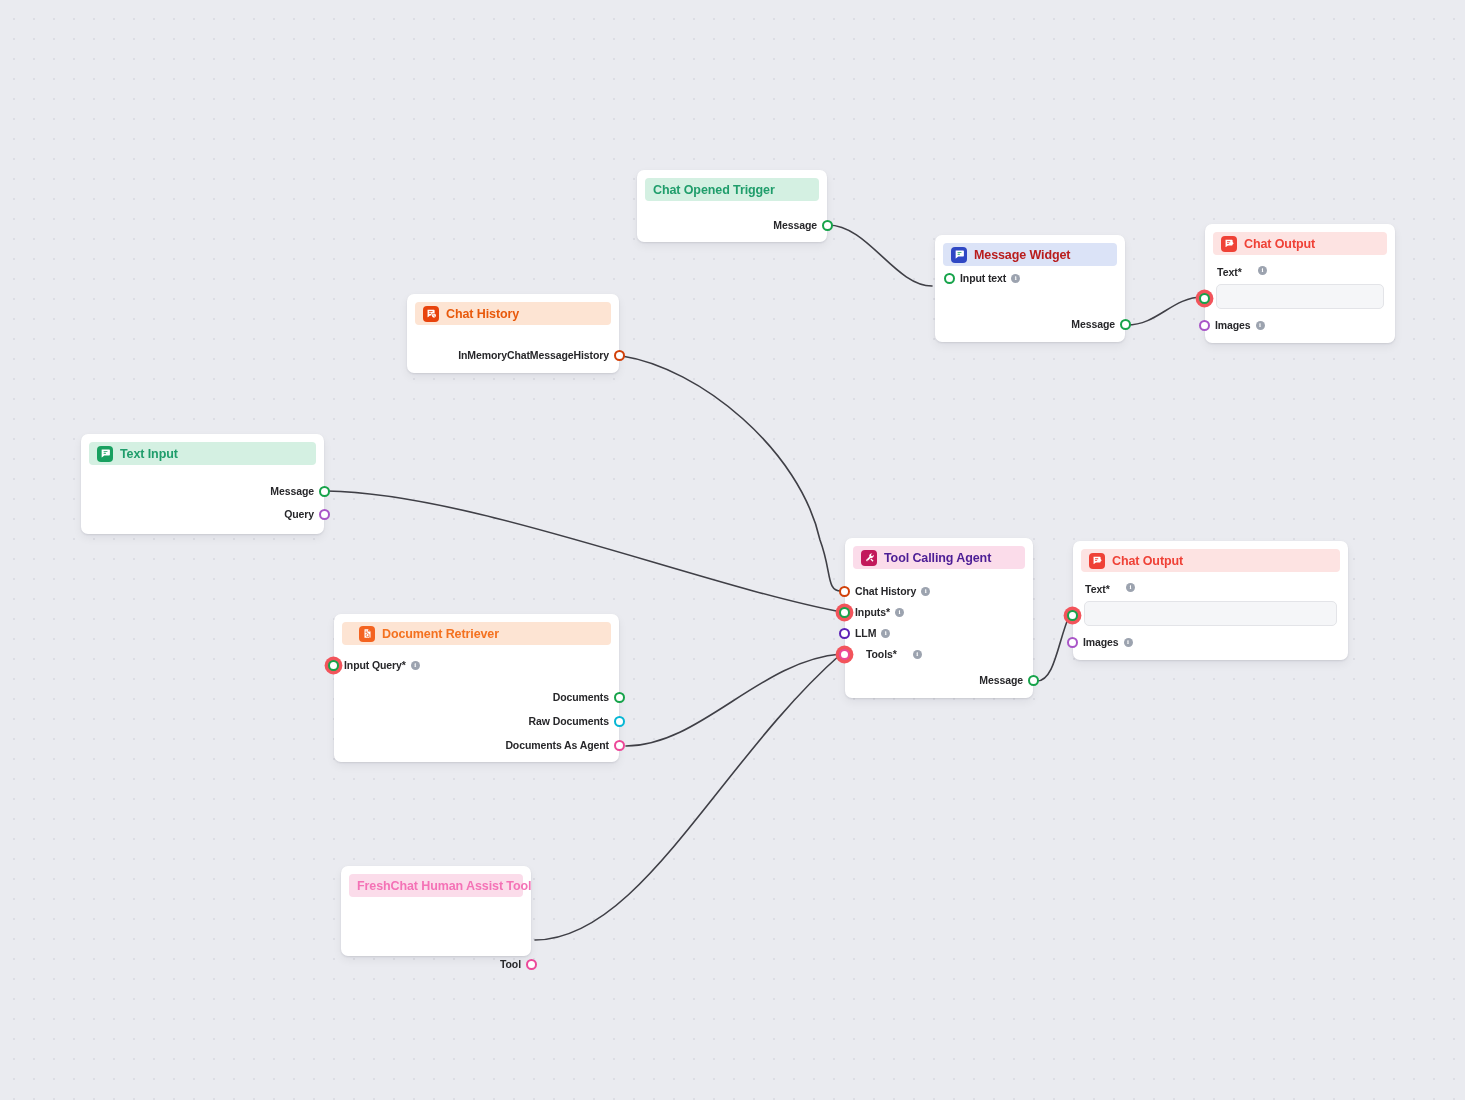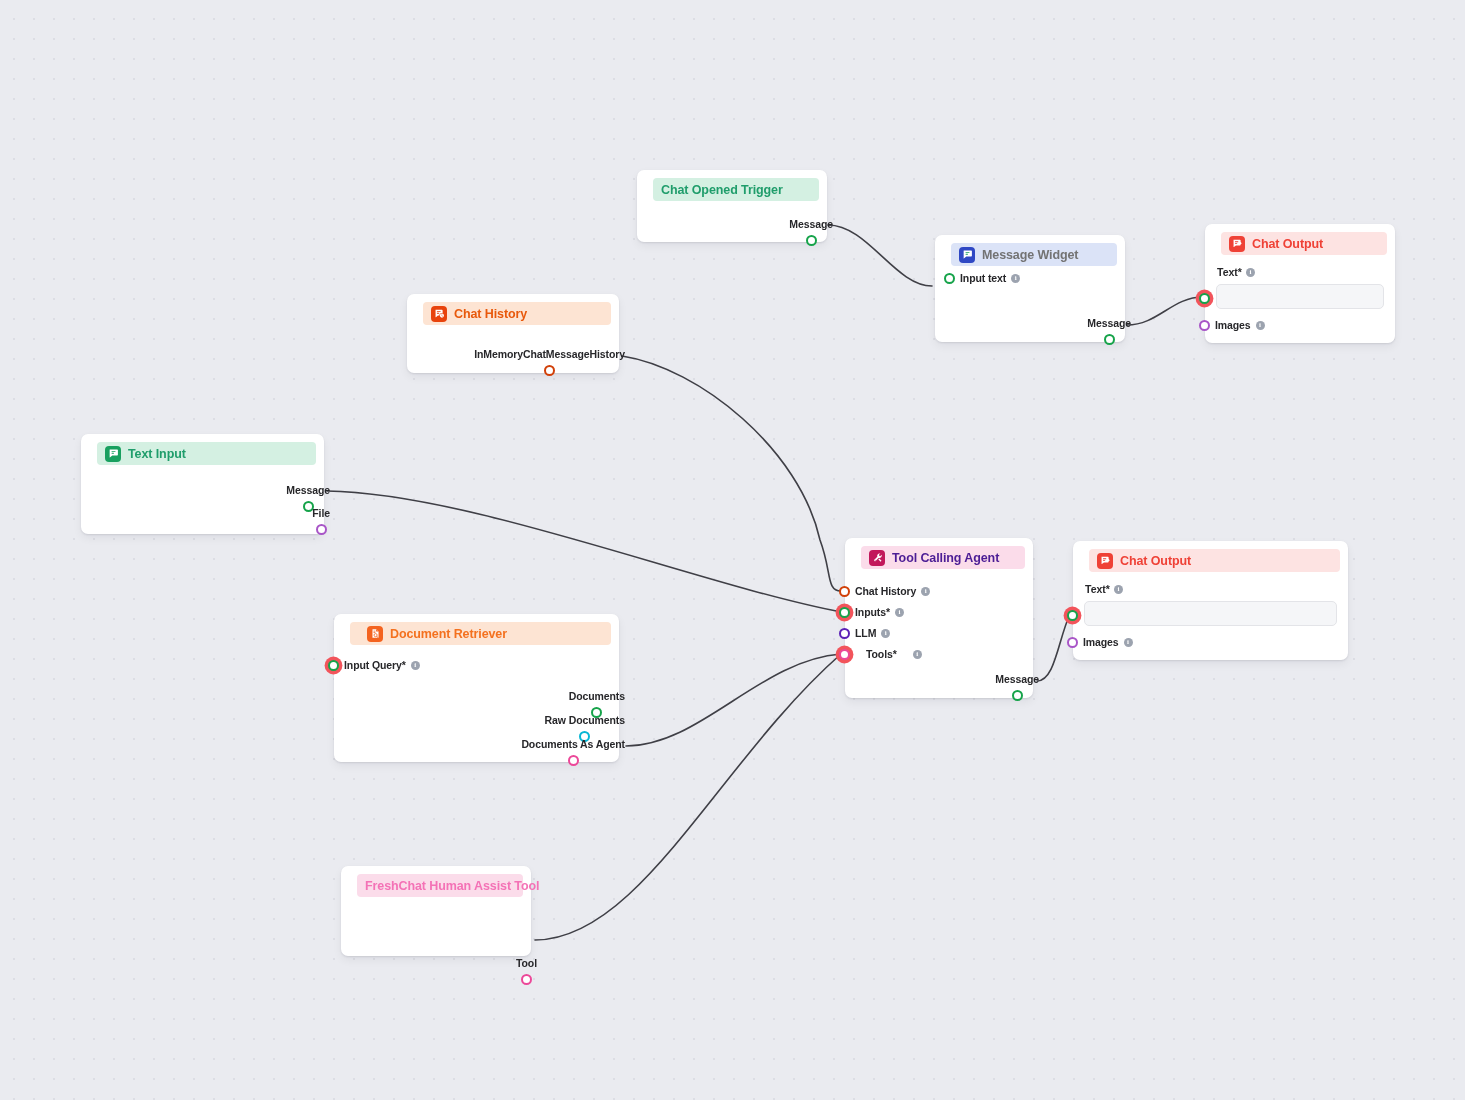--- a/index.html
+++ b/index.html
@@ -34,21 +34,21 @@
 
   
   .node {
     position: absolute;
     background: #ffffff;
     border-radius: 7px;
     box-shadow: 0 1px 2px rgba(16,24,40,.10), 0 4px 10px rgba(16,24,40,.06);
     z-index: 2;
   }
   .node-header {
-    margin: 8px 8px 0 16px;
+    margin: 8px 8px 0 8px;
     height: 23px;
     border-radius: 4px;
     display: flex;
     align-items: center;
     padding: 0 8px;
     gap: 7px;
   }
   .node-title {
     font-size: 12.5px;
     font-weight: bold;
@@ -69,21 +69,21 @@
 
   
   .port-row {
     position: absolute;
     display: flex;
     align-items: center;
     height: 14px;
     gap: 5px;
     white-space: nowrap;
   }
-  .port-row.out { flex-direction: column; }
+  .port-row.out { flex-direction: row; }
   .port-label {
     font-size: 10.5px;
     color: #27272a;
     font-weight: bold;
     letter-spacing: -0.1px;
   }
   .port-dot {
     width: 11px; height: 11px;
     border-radius: 50%;
     background: #ffffff;
@@ -107,22 +107,21 @@
     font-weight: bold;
     font-family: "Liberation Serif", serif;
     flex: 0 0 auto;
   }
   .field-label {
     position: absolute;
     font-size: 10.5px;
     font-weight: bold;
     color: #27272a;
     display: flex;
-    align-items: center;
-    gap: 4px;
+    gap: 16px;
     white-space: nowrap;
   }
   .text-input {
     position: absolute;
     background: #f5f6f8;
     border: 1px solid #e3e4e8;
     border-radius: 5px;
     height: 25px;
   }
 </style>
@@ -152,21 +151,21 @@
       </div>
       <div class="node" style="left: 935px; top: 235px; width: 190px; height: 107px;">
         <div class="node-header" style="background: rgb(219, 227, 247);">
           <span class="icon-box" style="background: rgb(47, 72, 196);">
             <svg width="11" height="11" viewBox="0 0 24 24">
               <path fill="#fff" d="M4 3h16a1.6 1.6 0 0 1 1.6 1.6v10.2A1.6 1.6 0 0 1 20 16.4H9.4L4.6 20.4a.6.6 0 0 1-1-.5V4.6A1.6 1.6 0 0 1 4 3z"></path>
               <rect x="7.6" y="7" width="8.8" height="1.9" rx=".9" fill="#18a05f"></rect>
               <rect x="7.6" y="10.6" width="5.6" height="1.9" rx=".9" fill="#18a05f"></rect>
             </svg>
           </span>
-          <span class="node-title" style="color: #737373;">Message Widget</span>
+          <span class="node-title" style="color: #b91c1c;">Message Widget</span>
         </div>
         <div class="node-body"></div>
         <div class="port-row" style="left: -6px; top: 36px; padding-left: 15px;">
           <span class="port-dot" style="border-color: rgb(22, 163, 74);"></span>
           <span class="port-label">Input text</span>
           <span class="info-icon">i</span>
         </div>
         <div class="port-row out" style="right: -6px; top: 82px;">
           <span class="port-label">Message</span>
           <span class="port-dot" style="border-color: rgb(22, 163, 74);"></span>
@@ -226,21 +225,21 @@
             </svg>
           </span>
           <span class="node-title" style="color: rgb(31, 157, 107);">Text Input</span>
         </div>
         <div class="node-body"></div>
         <div class="port-row out" style="right: -6px; top: 50px;">
           <span class="port-label">Message</span>
           <span class="port-dot" style="border-color: rgb(22, 163, 74);"></span>
         </div>
         <div class="port-row out" style="right: -6px; top: 73px;">
-          <span class="port-label">File</span>
+          <span class="port-label">Query</span>
           <span class="port-dot" style="border-color: rgb(168, 85, 199);"></span>
         </div>
       </div>
       <div class="node" style="left: 845px; top: 538px; width: 188px; height: 160px;">
         <div class="node-header" style="background: rgb(251, 220, 234);">
           <span class="icon-box" style="background: rgb(194, 24, 91);">
             <svg width="11" height="11" viewBox="0 0 24 24">
               <path fill="#fff" d="M16.6 3.2a5.3 5.3 0 0 0-5 7l-6.6 6.6a1.7 1.7 0 0 0 0 2.4l.4.4a1.7 1.7 0 0 0 2.4 0l6.6-6.6a5.3 5.3 0 0 0 6.6-6.9l-2.9 2.9-2.3-.6-.6-2.3 2.9-2.9z"></path>
               <circle cx="6.9" cy="18" r="1" fill="#c2185b"></circle>
               <path fill="#fff" d="M15.8 14.4l4.9 4.9-1.9 1.9-4.9-4.9z"></path>

